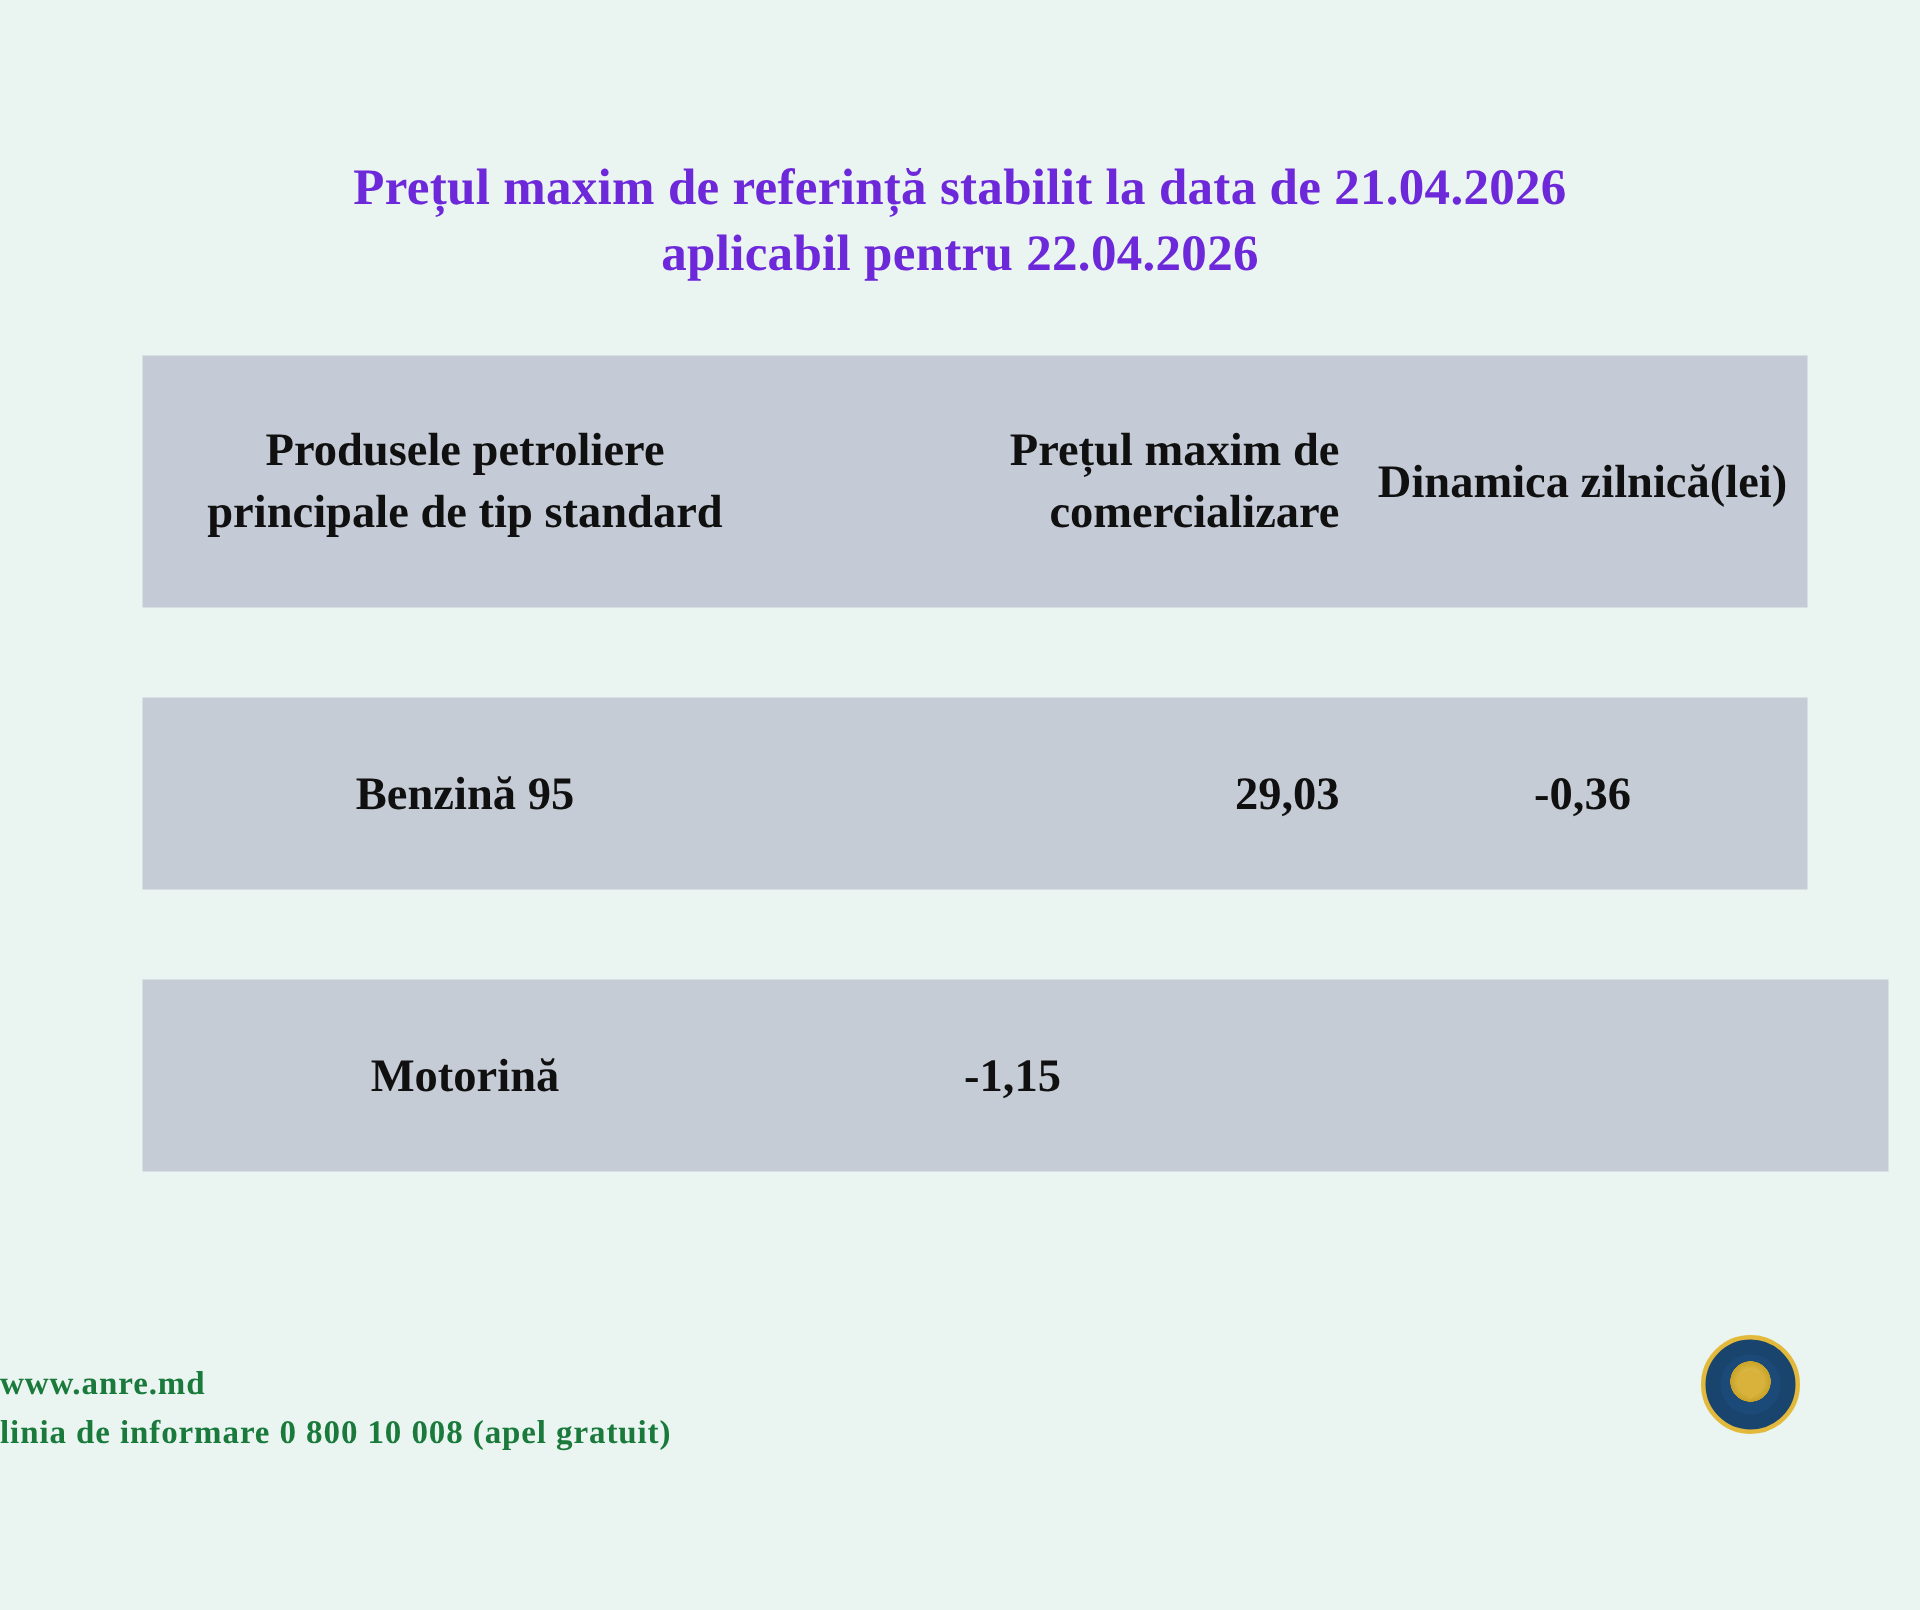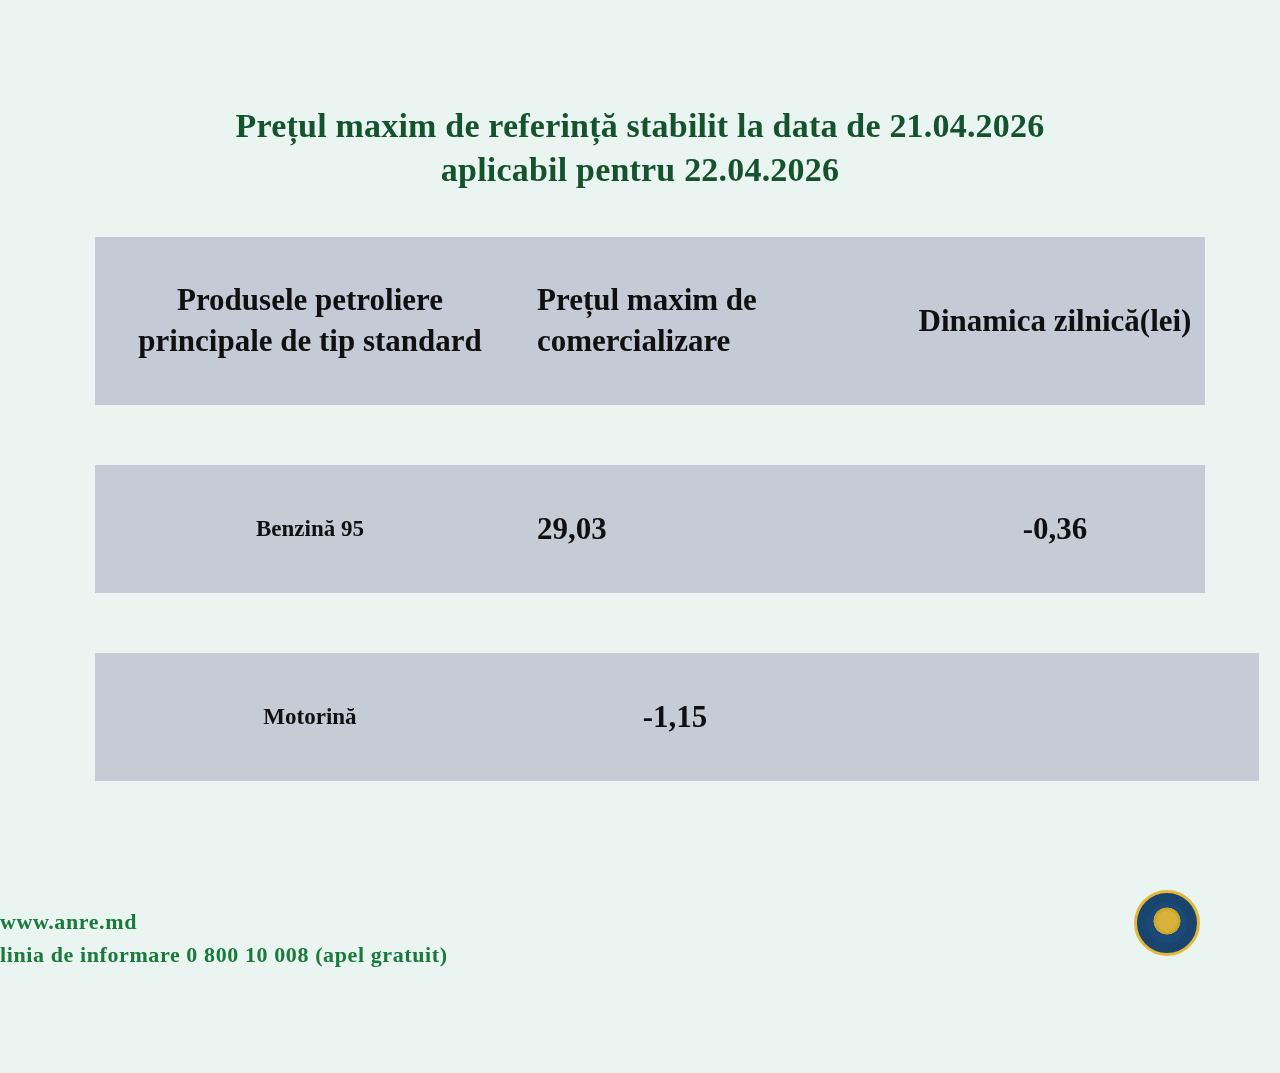--- a/index.html
+++ b/index.html
@@ -25,21 +25,21 @@
 
   .title-block {
     text-align: center;
     padding-top: 104px;
     line-height: 1.28;
   }
   .title-line {
     font-size: 34px;
     font-weight: bold;
     letter-spacing: 0.2px;
-    color: #14532d;
+    color: #6d28d9;
   }
 
   .table {
     position: absolute;
     left: 95px;
     top: 237px;
     width: 1110px;
   }
 
   .row {
@@ -72,36 +72,36 @@
     padding: 0 12px;
   }
 
   .col-product {
     width: 430px;
     text-align: center;
     font-family: Liberation Serif, serif;
   }
   .col-price {
     width: 380px;
-    text-align: left;
+    text-align: right;
   }
   .col-dyn {
     width: 300px;
     text-align: center;
   }
 
   .header-text {
     font-size: 31px;
     font-weight: bold;
     line-height: 1.32;
     color: #101010;
   }
 
   .product-name {
-    font-size: 23px;
+    font-size: 31px;
     font-weight: bold;
     color: #101010;
     text-align: center;
   }
 
   .value {
     font-size: 31px;
     font-weight: bold;
     color: #101010;
   }

